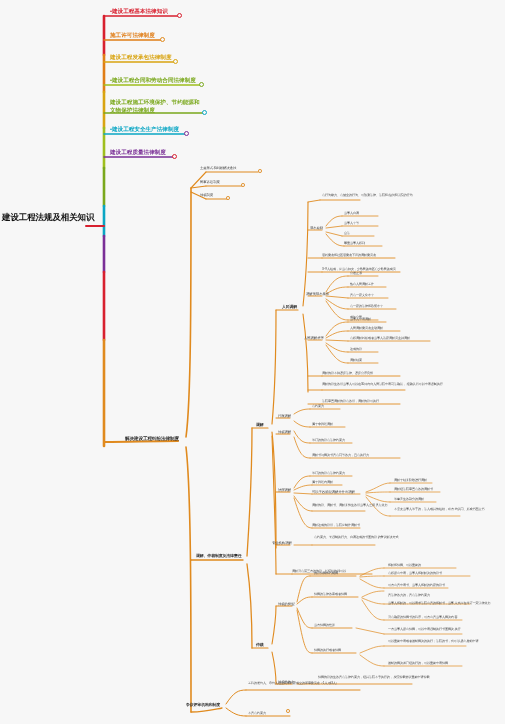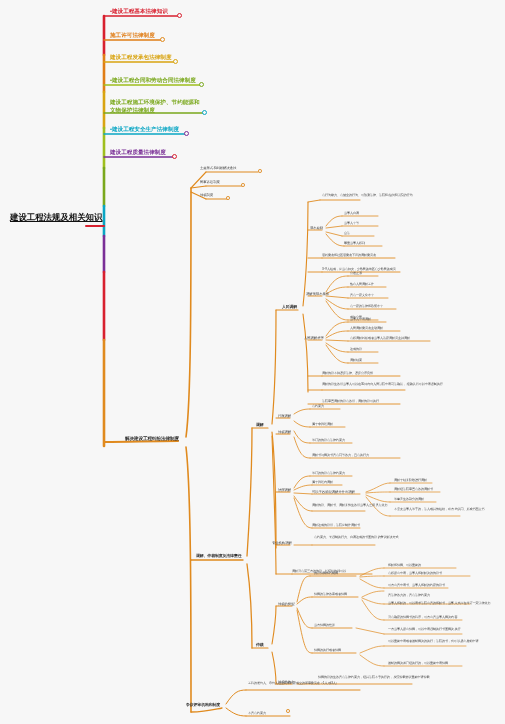--- a/index.html
+++ b/index.html
@@ -252,21 +252,21 @@
       <path d="M191 712 C 205 712, 212 710, 222 708" stroke="#e08a1e" stroke-width="1.3"></path>
       <path d="M226 704 C 234 692, 238 690, 246 690" stroke="#e08a1e" stroke-width="1"></path>
       <path d="M246 690 L360 690" stroke="#e08a1e" stroke-width="1"></path>
       <path d="M226 708 C 234 714, 238 716, 246 716" stroke="#e08a1e" stroke-width="1"></path>
       <path d="M246 716 L290 716" stroke="#e08a1e" stroke-width="1"></path>
 
       <path d="M191 560 L191 560" stroke="#e08a1e" stroke-width="1"></path>
     </g>
   </svg>
 
-  <div class="node root" style="left:10px; top:212px;text-decoration:underline;">建设工程法规及相关知识</div>
+  <div class="node root" style="left:2px; top:212px;">建设工程法规及相关知识</div>
 
   <div class="node lvl1 c0" style="left:110px; top:8px;">•建设工程基本法律知识</div>
   <span class="dot" style="left:177px; top:13px;"></span>
 
   <div class="node lvl1 c1" style="left:110px; top:32px;">施工许可法律制度</div>
   <span class="dot o" style="left:160px; top:37px;"></span>
 
   <div class="node lvl1 c2" style="left:110px; top:54px;">建设工程发承包法律制度</div>
   <span class="dot y" style="left:173px; top:59px;"></span>
 

